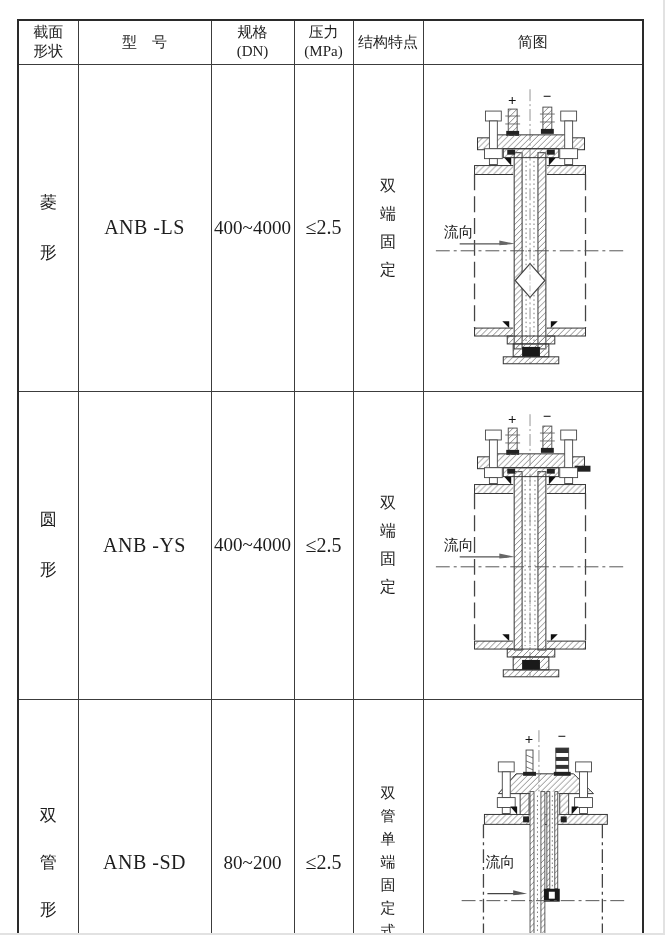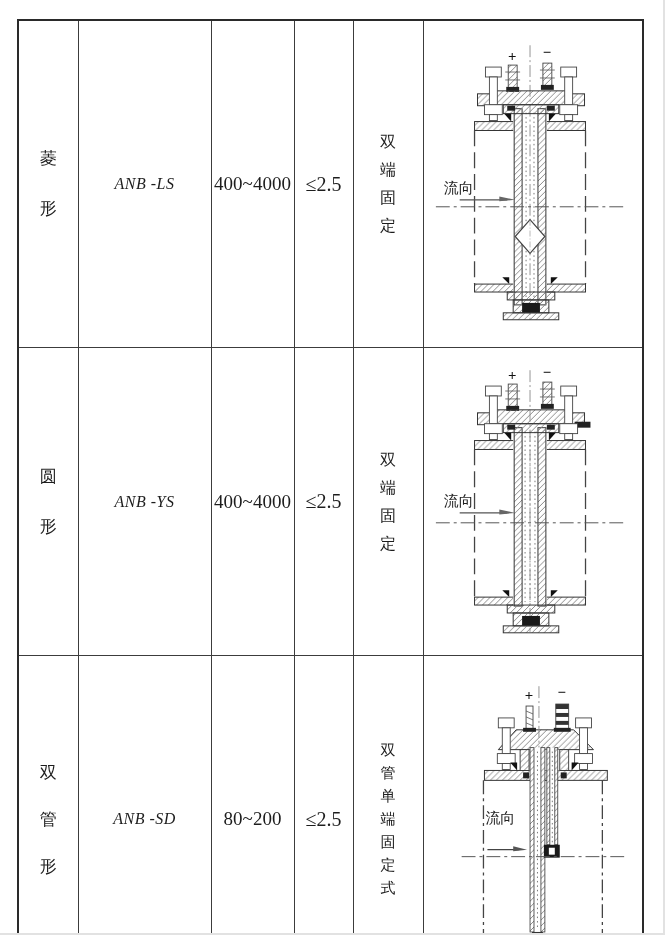--- a/index.html
+++ b/index.html
@@ -15,21 +15,21 @@
   }
   table.spec th, table.spec td{
     border:1.6px solid #3c3c3c;
     text-align:center;vertical-align:middle;
     padding:0;white-space:pre-line;
   }
   table.spec{border:2px solid #2a2a2a;}
   th.hdr{font-weight:400;font-size:15px;line-height:19px;}
   td.shape-cell{font-size:17px;line-height:50px;}
   td.shape-cell.tight{line-height:47px;}
-  td.model-cell{font-size:16px;letter-spacing:0.5px;font-style:italic;}
+  td.model-cell{font-size:20px;letter-spacing:0.5px;}
   td.spec-cell{font-size:19px;}
   td.pressure-cell{font-size:20px;}
   td.feature-cell{font-size:16px;line-height:28px;}
   td.feature-cell.tight{font-size:15px;line-height:23px;}
   td.diagram-cell{padding:0;}
   td.diagram-cell svg{display:block;margin:0 auto;}
   svg text{font-family:"Liberation Serif","DejaVu Serif",serif;}
 </style>
 </head>
 <body>
@@ -37,20 +37,31 @@
 <table class="spec">
   <colgroup>
     <col style="width:60px">
       <col style="width:133px">
       <col style="width:83px">
     <col style="width:59px">
       <col style="width:70px">
       <col style="width:220px">
   </colgroup>
   <tbody>
+      <tr style="height:44px">
+    <th class="hdr">截面
+形状</th>
+    <th class="hdr">型　号</th>
+    <th class="hdr">规格
+(DN)</th>
+    <th class="hdr">压力
+(MPa)</th>
+    <th class="hdr">结构特点</th>
+    <th class="hdr">简图</th>
+  </tr>
 
   <tr style="height:292px">
     <td class="shape-cell">菱
 形</td>
     <td class="model-cell">ANB -LS</td>
     <td class="spec-cell">400~4000</td>
     <td class="pressure-cell">≤2.5</td>
     <td class="feature-cell">双
 端
 固

